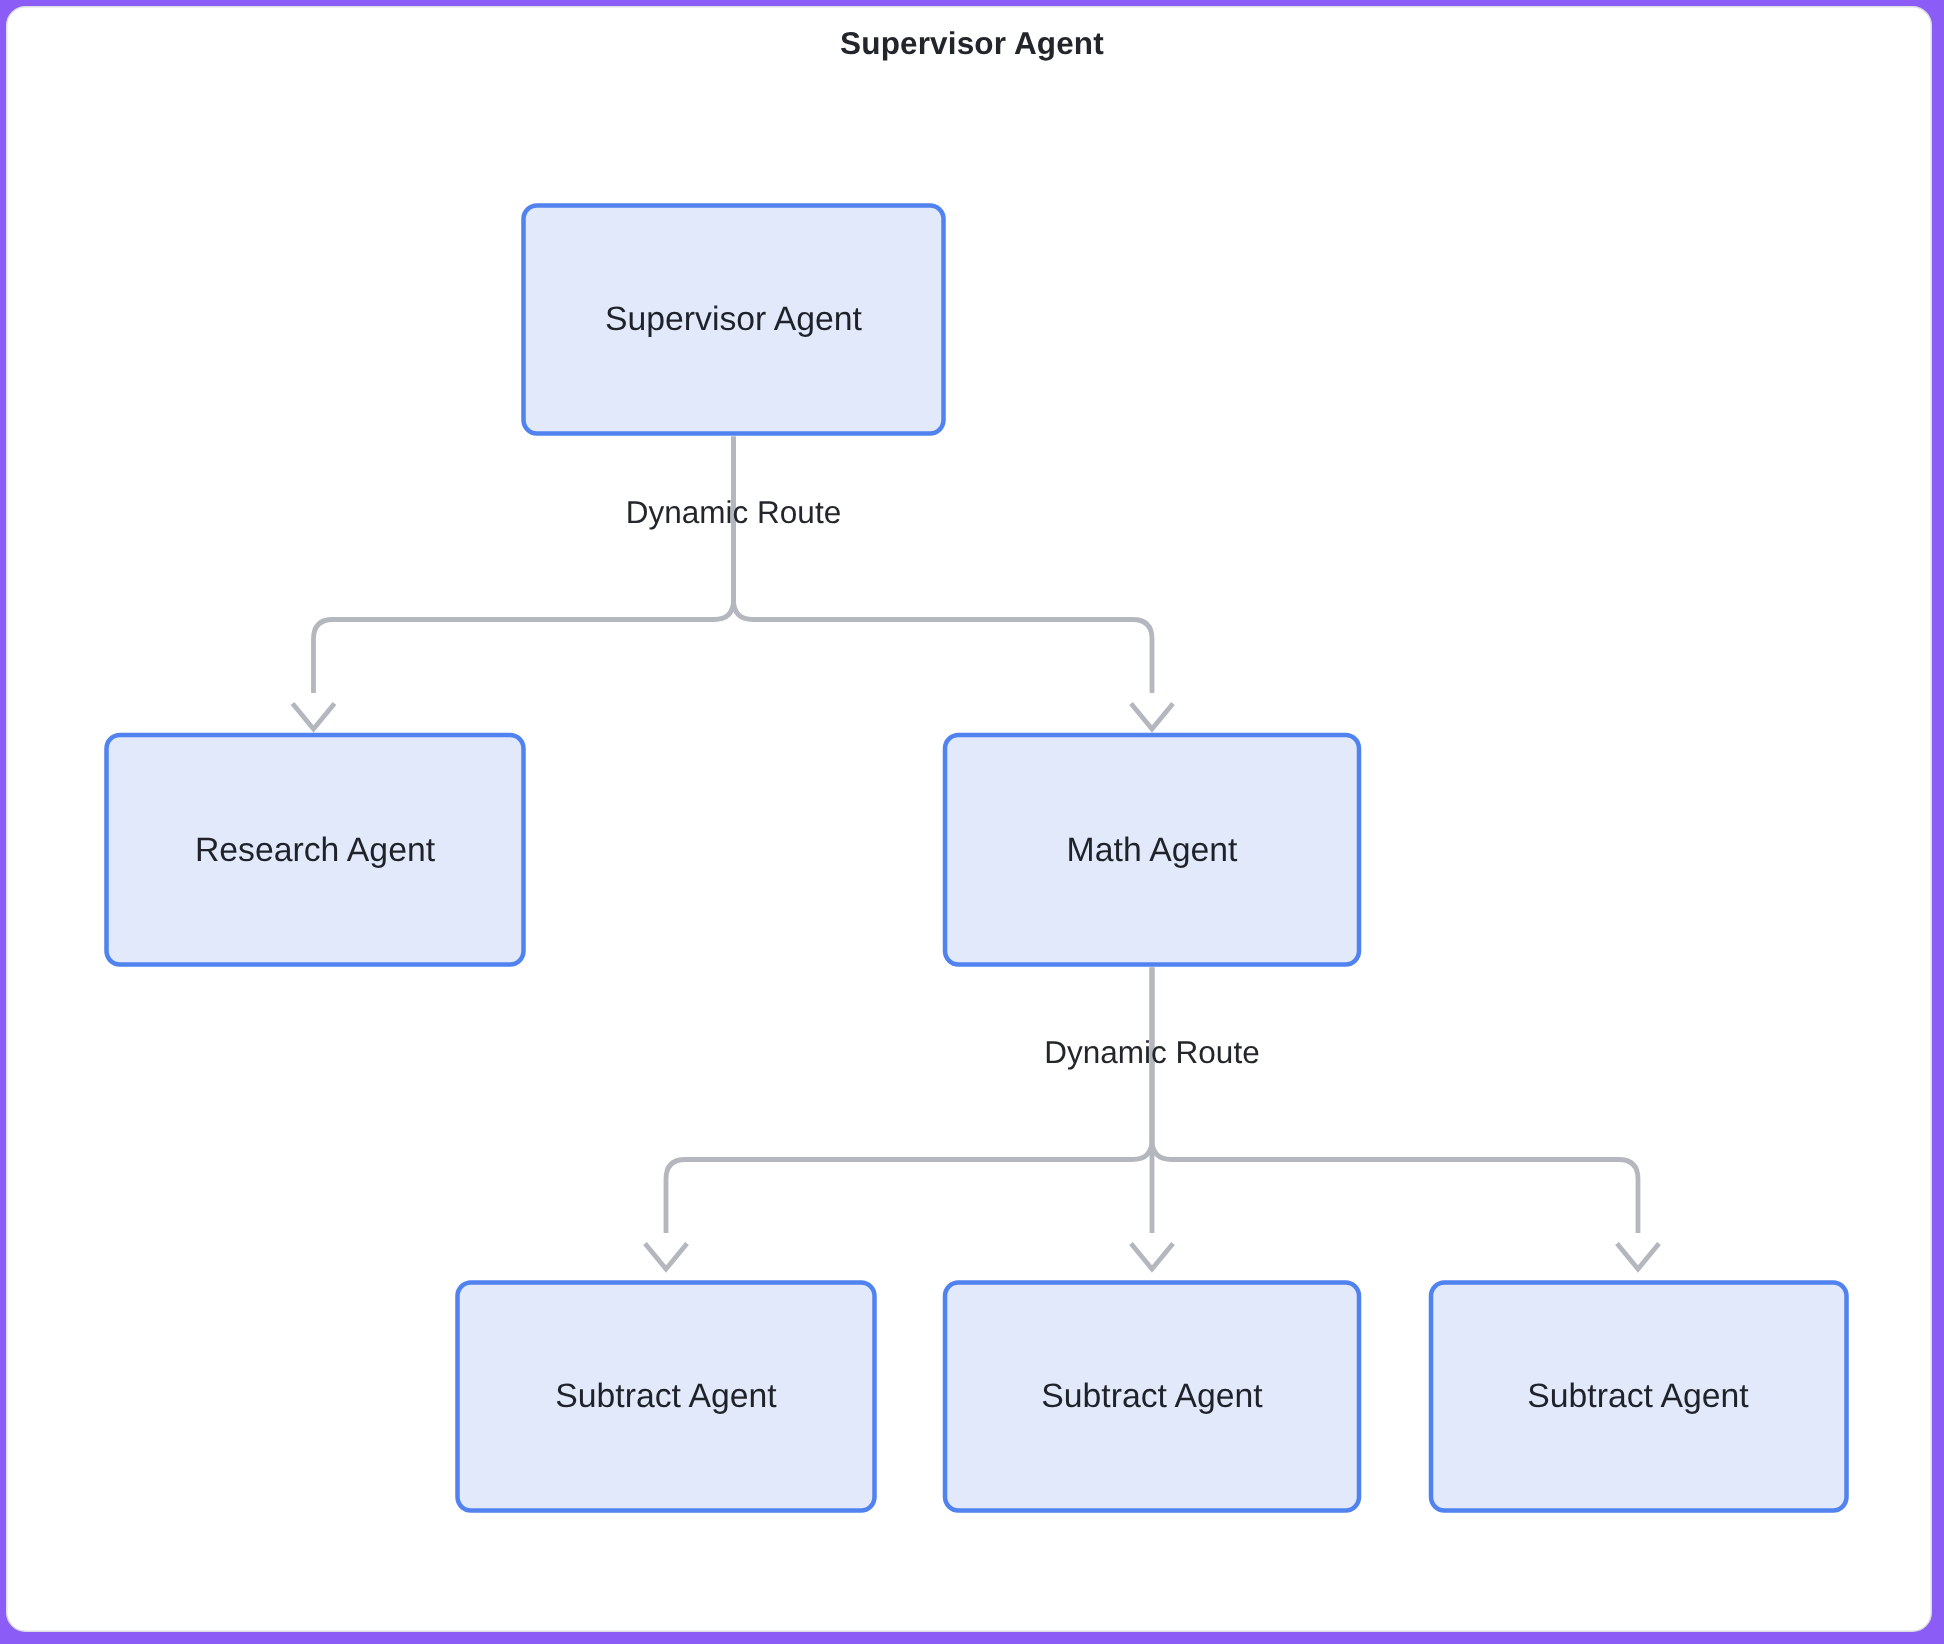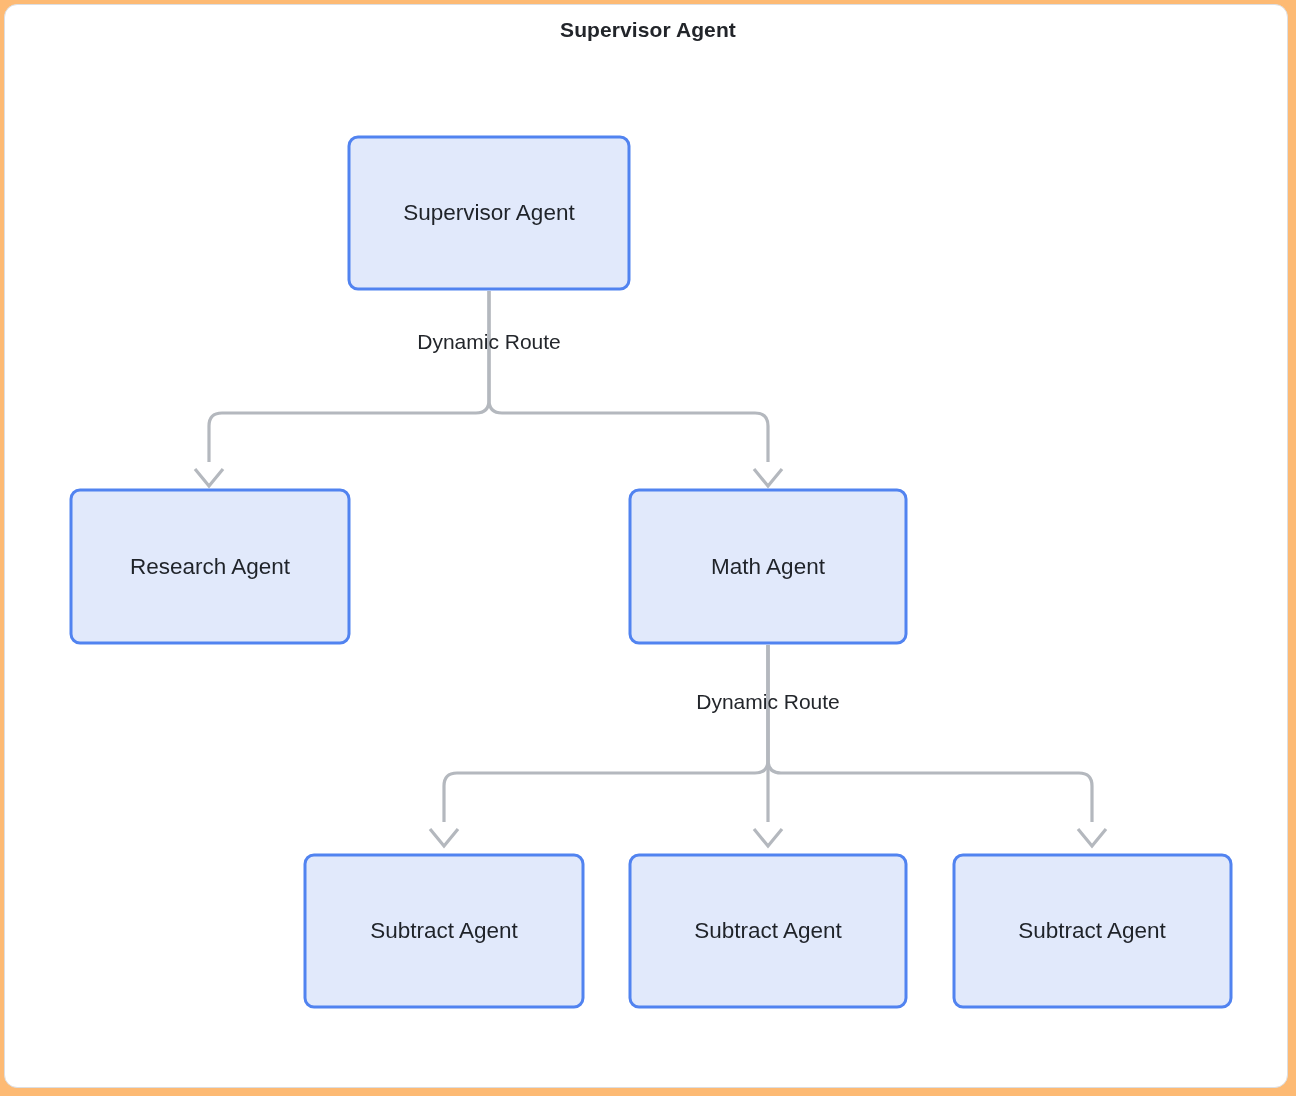--- a/index.html
+++ b/index.html
@@ -6,21 +6,21 @@
   html, body {
     margin: 0;
     padding: 0;
     background: #ffffff;
     font-family: "Liberation Sans", sans-serif;
   }
   #root {
     position: relative;
     width: 1296px;
     height: 1096px;
-    background: #fdba74;
+    background: #8b5cf6;
     overflow: hidden;
   }
   .frame {
     position: absolute;
     left: 4px;
     top: 4px;
     width: 1284px;
     height: 1084px;
     box-sizing: border-box;
     border: 1.5px solid #dcdee2;

